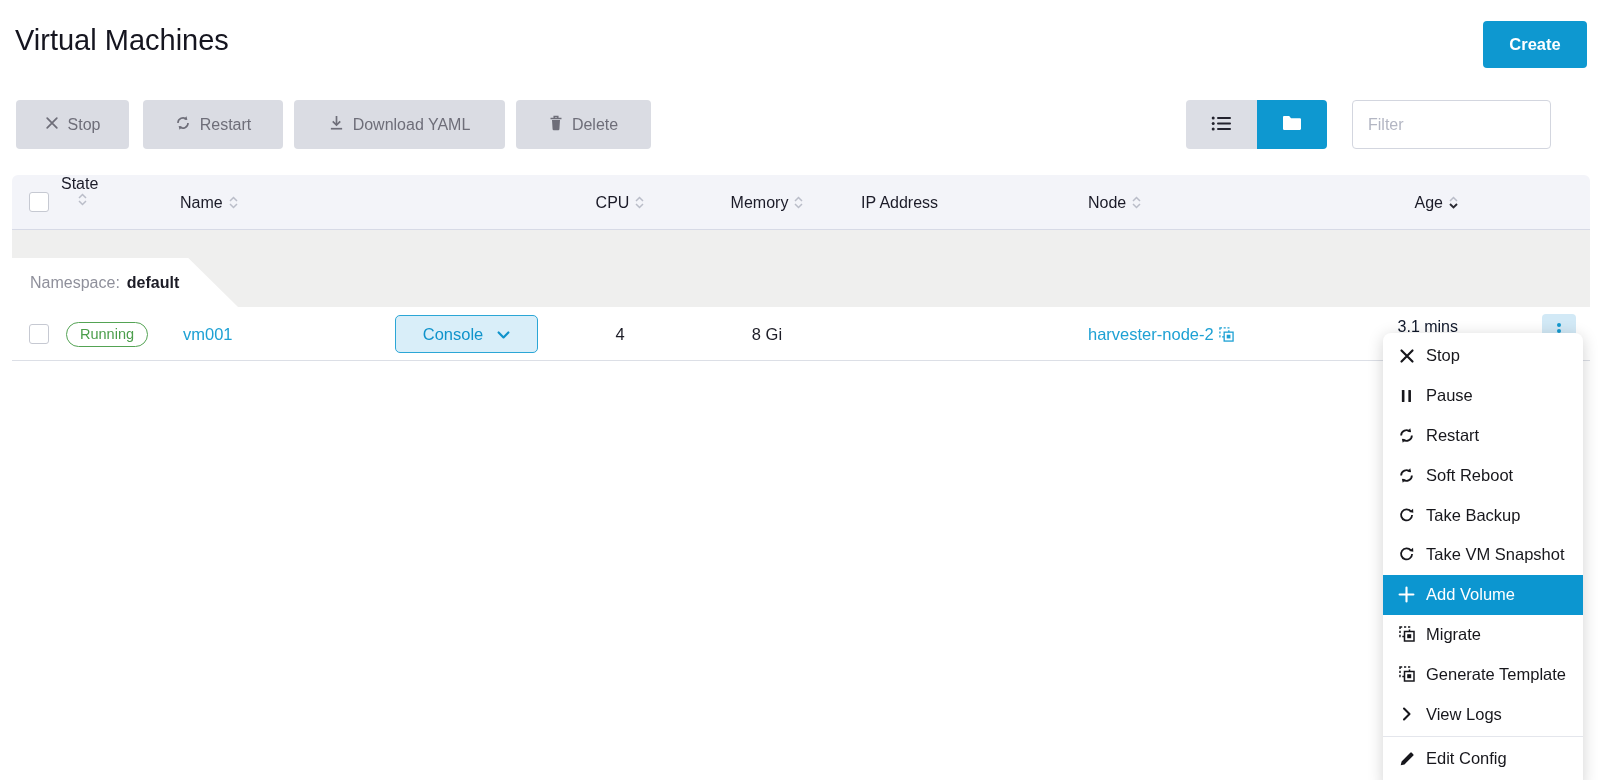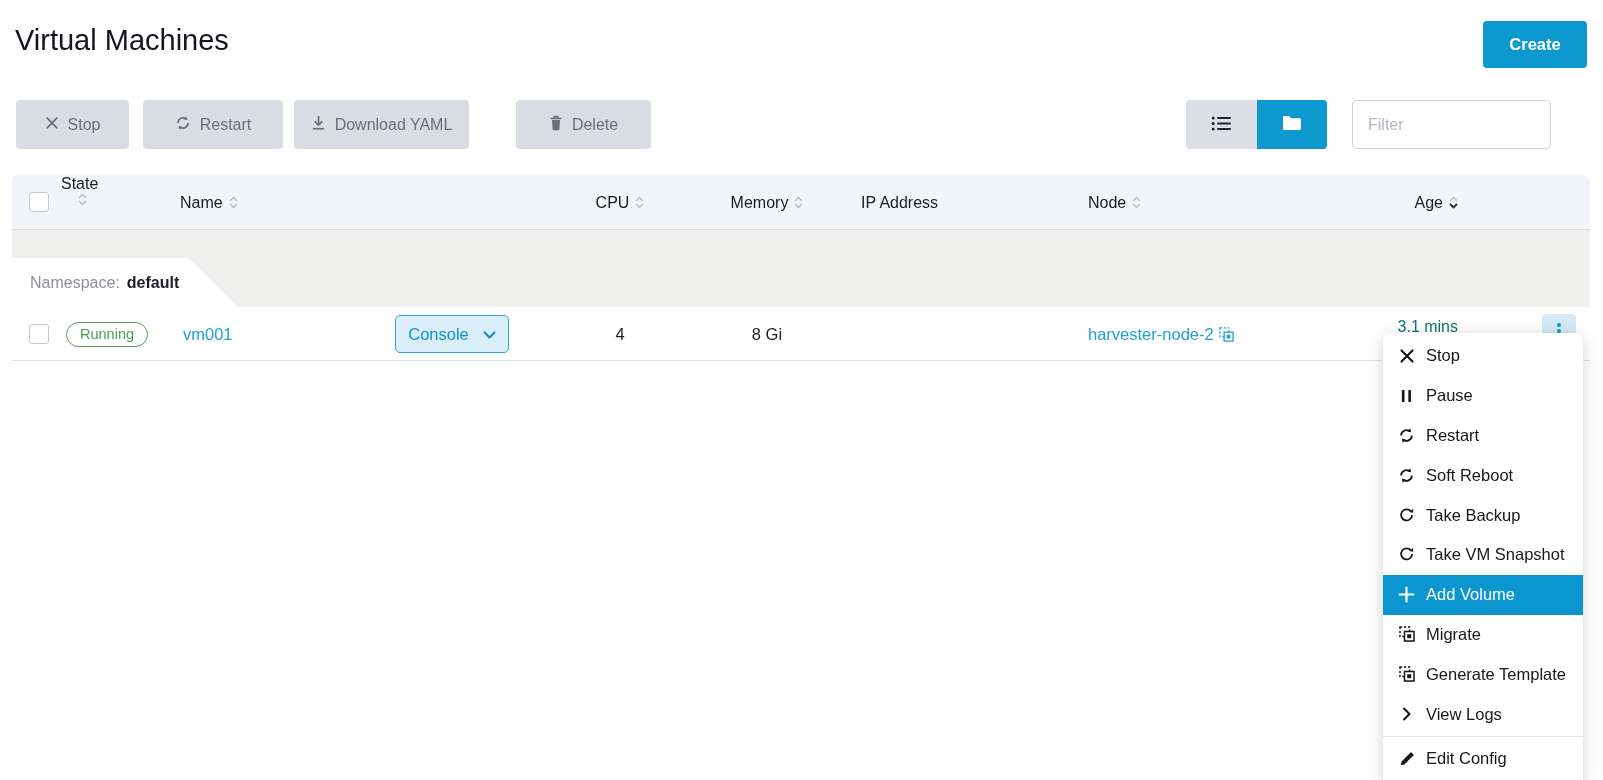--- a/index.html
+++ b/index.html
@@ -10,21 +10,21 @@
   .page-title{position:absolute;left:15px;top:24px;font-size:29px;font-weight:500;color:#15151f;margin:0;}
   .btn-create{position:absolute;left:1483px;top:21px;width:104px;height:47px;background:#0e98d0;color:#fff;
               border:none;border-radius:4px;font-size:16.5px;font-weight:600;cursor:pointer;
               font-family:inherit;}
 
   
   .btn-gray{position:absolute;top:100px;height:49px;background:#dadce3;color:#6e6e79;border:none;border-radius:4px;
             font-size:16px;font-family:inherit;display:flex;align-items:center;justify-content:center;gap:9px;}
   .btn-stop{left:16px;width:113px;}
   .btn-restart{left:143px;width:140px;}
-  .btn-download{left:294px;width:175px;}
+  .btn-download{left:294px;width:211px;}
   .btn-delete{left:516px;width:135px;}
   .btn-gray svg{flex:0 0 auto;}
 
   .view-toggle{position:absolute;left:1186px;top:100px;width:141px;height:49px;display:flex;border-radius:4px;overflow:hidden;}
   .vt-btn{flex:1;border:none;display:flex;align-items:center;justify-content:center;cursor:pointer;padding:0;}
   .vt-list{background:#dcdee5;color:#23232e;}
   .vt-grid{background:#0e98d0;color:#fff;}
 
   .filter-input{position:absolute;left:1352px;top:100px;width:199px;height:49px;box-sizing:border-box;
                 border:1px solid #d3d6df;border-radius:4px;padding:0 15px;font-size:16px;color:#1d1d27;
@@ -49,25 +49,25 @@
           font-size:16px;}
   .ns-prefix{color:#8f909b;margin-right:7px;}
   .ns-name{color:#1c1c26;font-weight:700;}
 
   
   .vm-row{position:absolute;left:12px;top:307px;width:1578px;height:54px;background:#fff;}
   .row-border{position:absolute;left:12px;top:360px;width:1578px;height:1px;background:#dcdfe6;}
   .state-badge{display:inline-block;border:1px solid #54a354;color:#4b9e4b;border-radius:20px;
                padding:3px 13px 4px;font-size:14.5px;background:#fff;}
   .link{color:#1ea1d4;text-decoration:none;font-size:16.5px;display:inline-flex;align-items:center;gap:5px;cursor:pointer;}
-  .btn-console{position:absolute;left:395px;top:315px;width:114px;height:38px;background:#d9eef9;
+  .btn-console{position:absolute;left:395px;top:315px;width:143px;height:38px;background:#d9eef9;
                border:1.5px solid #2ba6d6;border-radius:5px;color:#1093cb;font-size:16.5px;font-family:inherit;
                display:flex;align-items:center;justify-content:center;gap:14px;cursor:pointer;}
   .num{color:#1d1d27;font-size:16.5px;}
-  .age-cell{z-index:5;color:#0f766e;}
+  .age-cell{z-index:5;color:#0f172a;}
 
   .row-action-btn{position:absolute;left:1542px;top:314px;width:34px;height:34px;background:#d2e9f6;border:none;
                   border-radius:4px;z-index:10;display:flex;flex-direction:column;align-items:center;justify-content:center;
                   gap:2.5px;cursor:pointer;}
   .row-action-btn i{width:4px;height:4px;border-radius:50%;background:#1499cf;}
 
   
   .action-menu{position:absolute;left:1383px;top:333px;width:200px;background:#fff;border-radius:8px;
                box-shadow:0 3px 16px rgba(0,0,0,.18);padding:3px 0 10px;z-index:50;}
   .menu-item{height:39.8px;display:flex;align-items:center;padding-left:13px;gap:9px;font-size:16.5px;color:#17171c;cursor:pointer;}

